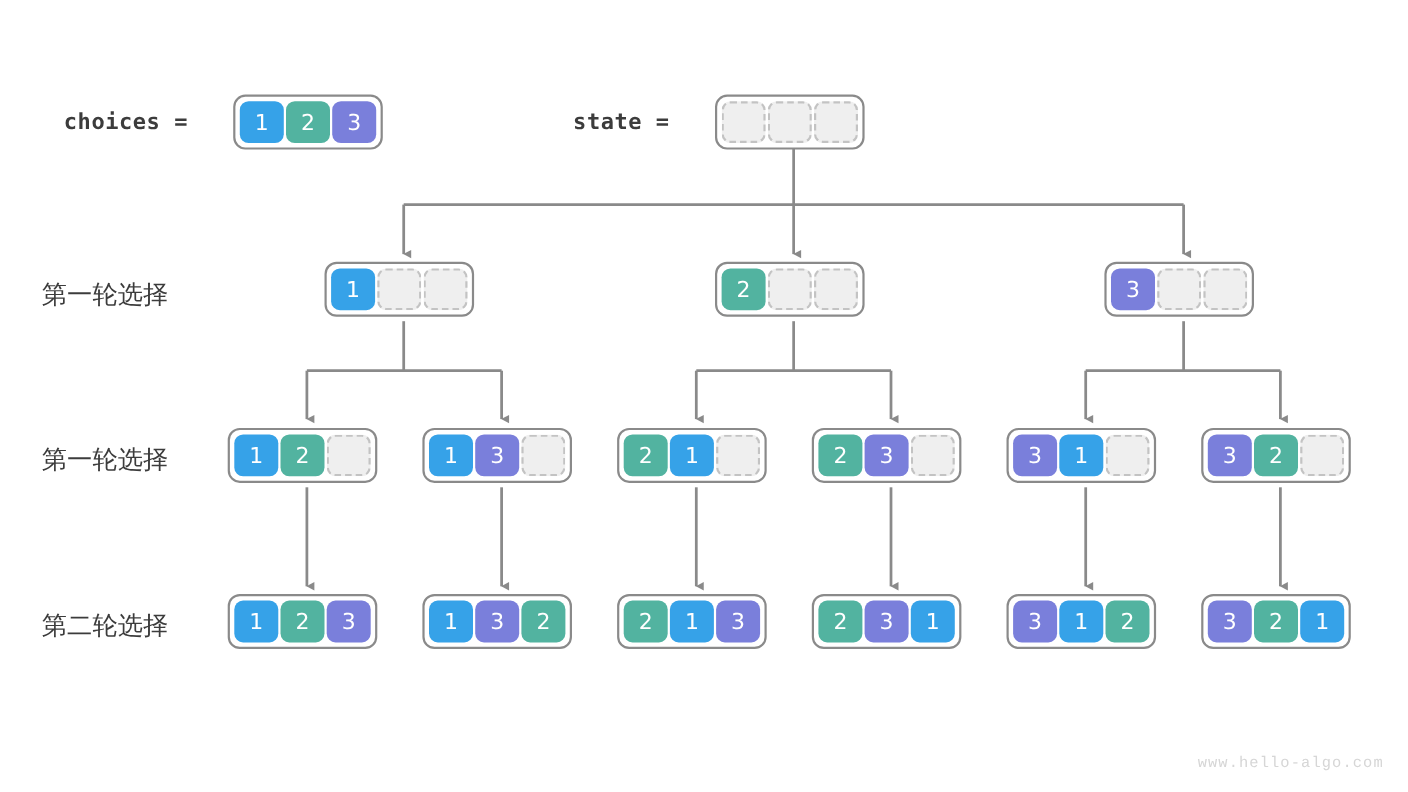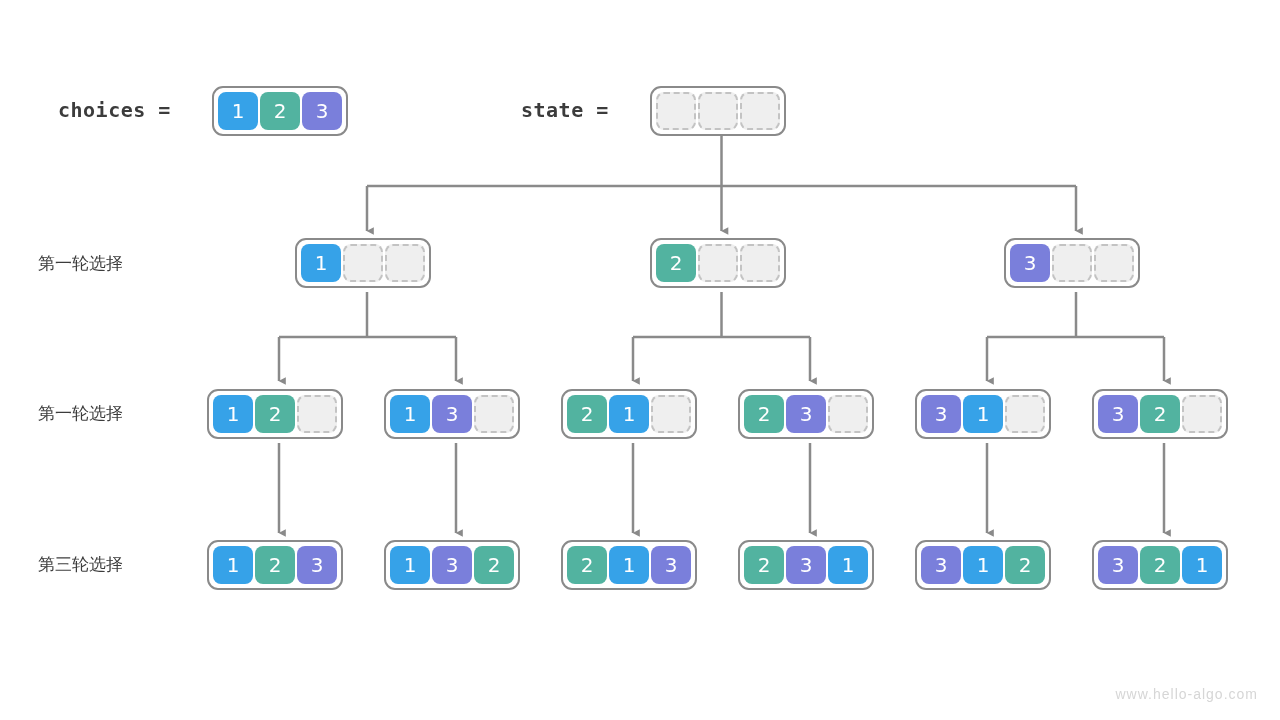--- a/index.html
+++ b/index.html
@@ -35,21 +35,21 @@
     font-weight: bold;
     font-size: 20px;
     color: #3c3c3c;
     white-space: nowrap;
     letter-spacing: 0.5px;
   }
   
   .row-label {
     position: absolute;
     font-family: Liberation Mono, monospace;
-    font-size: 17px;
+    font-size: 23px;
     color: #3c3c3c;
     white-space: nowrap;
   }
   
   .array {
     position: absolute;
     box-sizing: border-box;
     border: 2.5px solid #8a8a8a;
     border-radius: 11px;
     background: #ffffff;
@@ -77,21 +77,21 @@
     color: transparent;
   }
   .cell.v1 { background: #36a2e8; }
   .cell.v2 { background: #52b3a0; }
   .cell.v3 { background: #7a7fdb; }
 
   .watermark {
     position: absolute;
     right: 22px;
     bottom: 18px;
-    font-family: Liberation Sans, sans-serif;
+    font-family: Liberation Mono, monospace;
     font-size: 14px;
     color: #d6d6d6;
     letter-spacing: 1px;
     white-space: nowrap;
   }
 </style>
 </head>
 <body>
 
 <div id="canvas">
@@ -147,21 +147,21 @@
   <div class="hdr-label" style="left:521px; top:98px;text-align:right;">state =</div>
 
   <div class="array" id="arr-state" style="left:650px; top:86px;">
       <div class="cell empty"></div>
       <div class="cell empty"></div>
       <div class="cell empty"></div>
     </div>
 
   <div class="row-label" style="left:38px; top:252px;">第一轮选择</div>
   <div class="row-label" style="left:38px; top:402px;">第一轮选择</div>
-  <div class="row-label" style="left:38px; top:553px;">第三轮选择</div>
+  <div class="row-label" style="left:38px; top:553px;">第二轮选择</div>
 
   <div class="array" id="n-1-0" style="left:295px; top:238px;">
       <div class="cell v1">1</div>
       <div class="cell empty"></div>
       <div class="cell empty"></div>
     </div>
   <div class="array" id="n-1-1" style="left:650px; top:238px;">
       <div class="cell v2">2</div>
       <div class="cell empty"></div>
       <div class="cell empty"></div>

